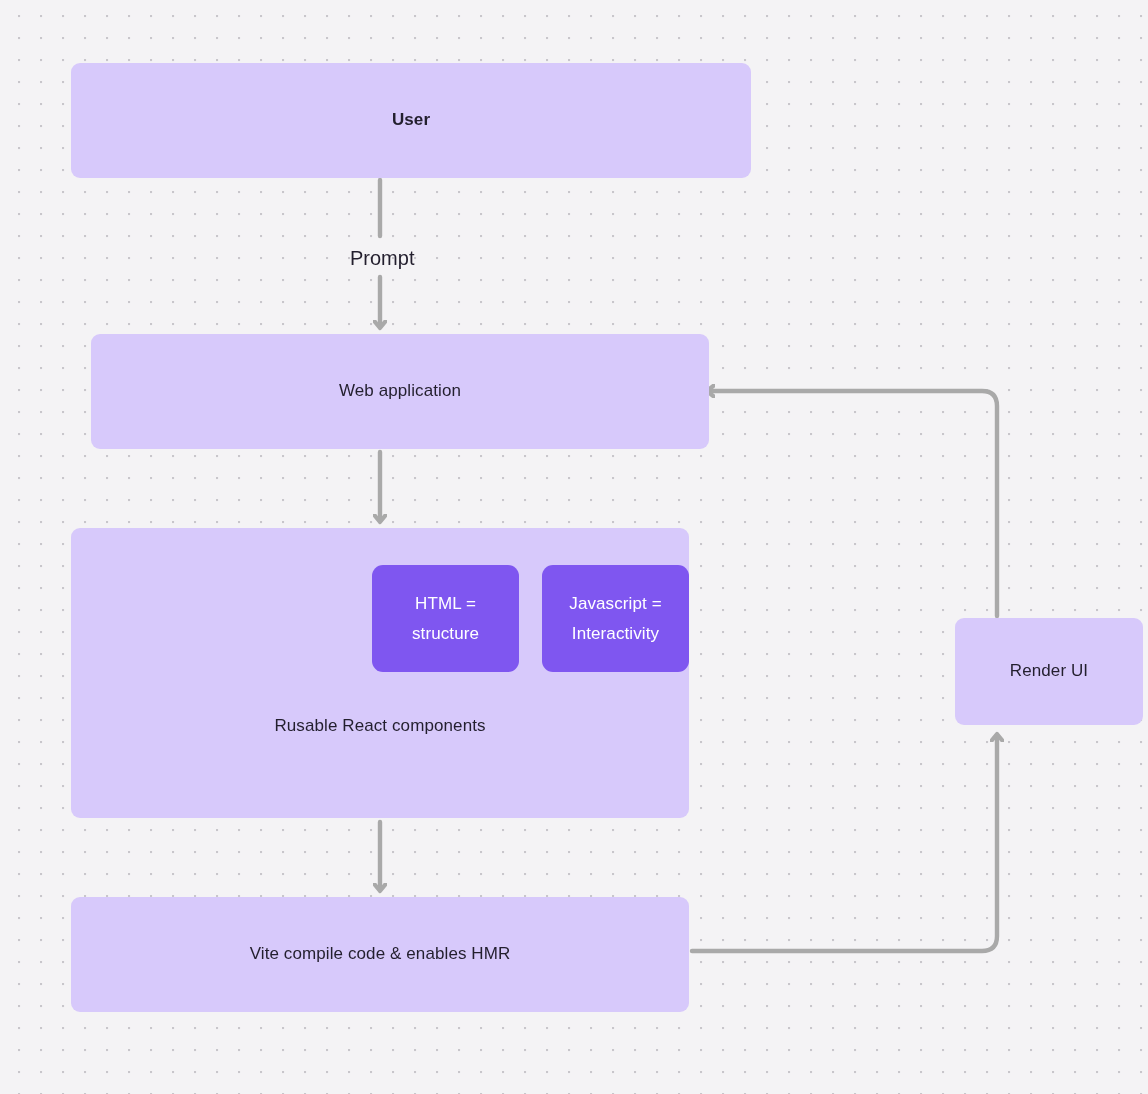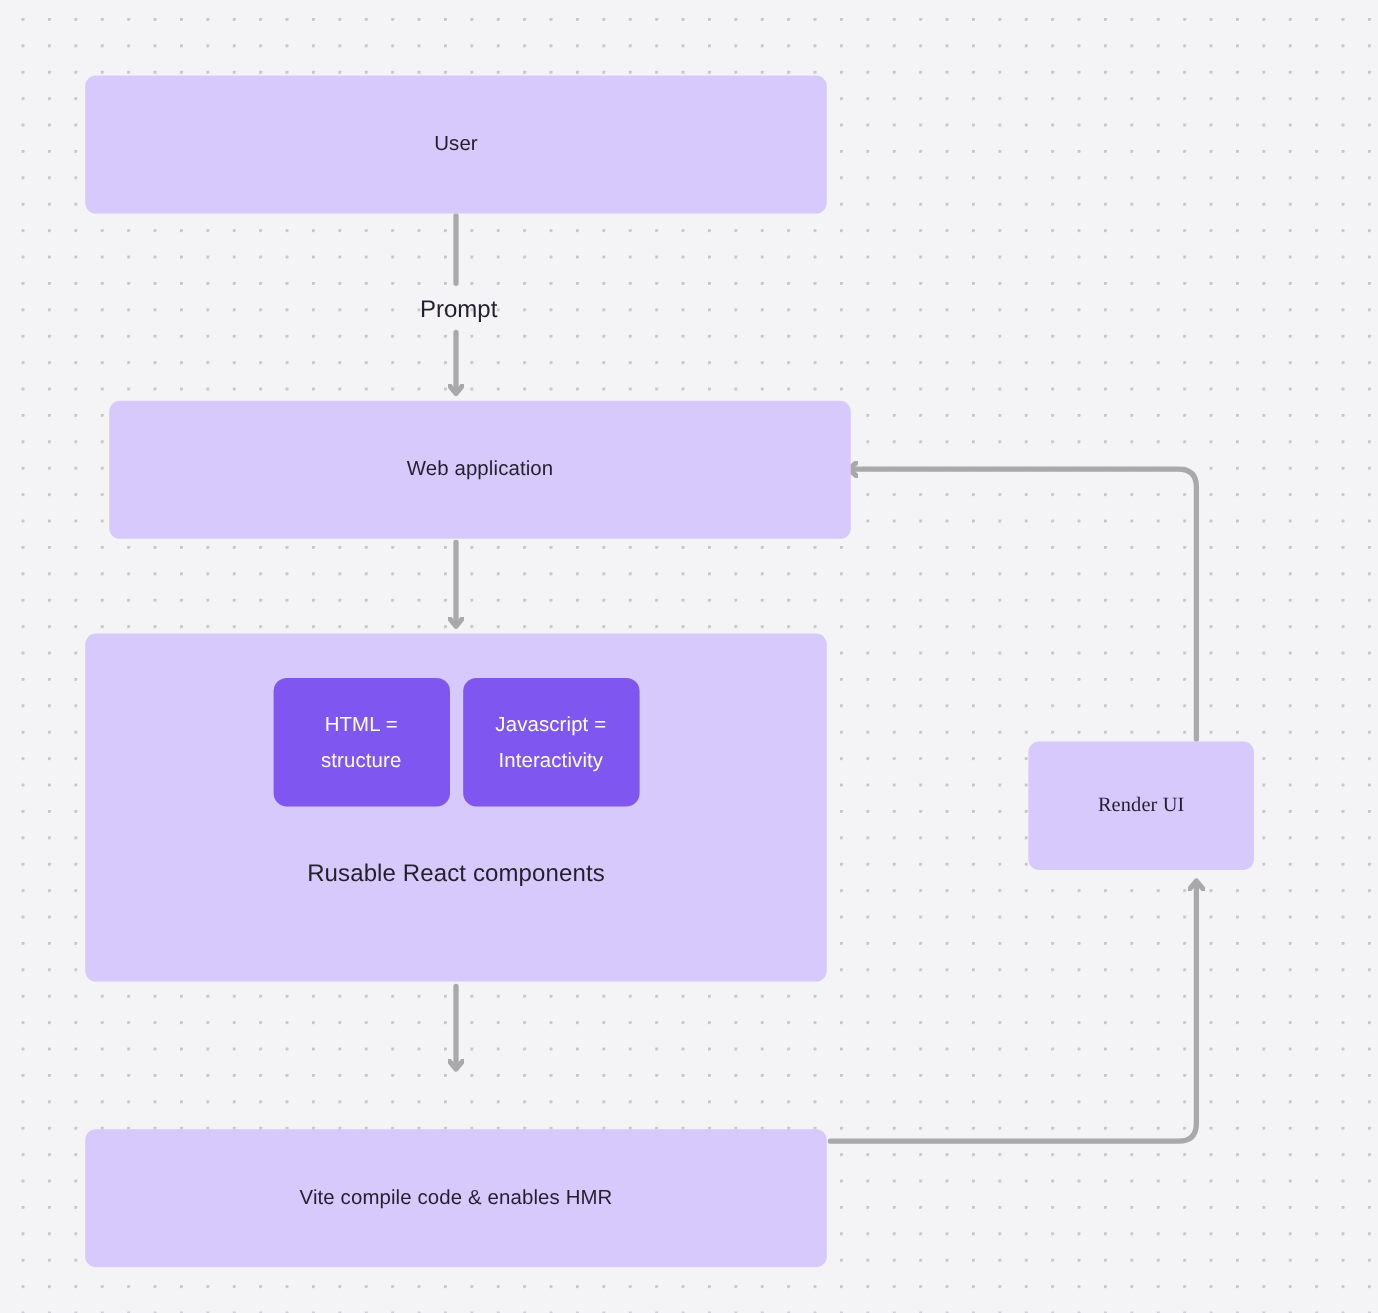--- a/index.html
+++ b/index.html
@@ -35,35 +35,35 @@
     align-items: center;
     justify-content: center;
     color: #231f2e;
     font-size: 17px;
     line-height: 1.35;
     text-align: center;
     letter-spacing: 0.1px;
   }
 
   
-  #node-user        { left: 71px;  top: 63px;  width: 618px; height: 115px; }
+  #node-user        { left: 71px;  top: 63px;  width: 680px; height: 115px; font-weight: bold; }
   #node-webapp      { left: 71px;  top: 334px; width: 618px; height: 115px; margin-left: 20px; }
   #node-react       { left: 71px;  top: 528px; width: 618px; height: 290px;
                       display: block; }
-  #node-vite        { left: 71px;  top: 897px; width: 618px; height: 115px; margin-top: 44px; }
-  #node-render      { left: 857px; top: 618px; width: 188px; height: 107px; font-family: Liberation Serif, serif; }
+  #node-vite        { left: 71px;  top: 897px; width: 618px; height: 115px; }
+  #node-render      { left: 955px; top: 618px; width: 188px; height: 107px; }
 
   
   .subrow {
     position: absolute;
     left: 0; top: 37px;
     width: 618px;
     display: flex;
-    justify-content: center;
-    gap: 11px;
+    justify-content: flex-end;
+    gap: 23px;
   }
   .subnode {
     width: 147px;
     height: 107px;
     border-radius: 11px;
     background: #7f56f0;
     color: #ffffff;
     font-size: 17px;
     line-height: 1.72;
     display: flex;
@@ -71,21 +71,21 @@
     justify-content: center;
     text-align: center;
     box-sizing: border-box;
     white-space: pre-line;
   }
   #react-caption {
     position: absolute;
     left: 0; top: 187px;
     width: 618px;
     text-align: center;
-    font-size: 20px;
+    font-size: 17px;
     color: #231f2e;
   }
 
   
   #edges {
     position: absolute;
     inset: 0;
     width: 1148px;
     height: 1094px;
     pointer-events: none;

